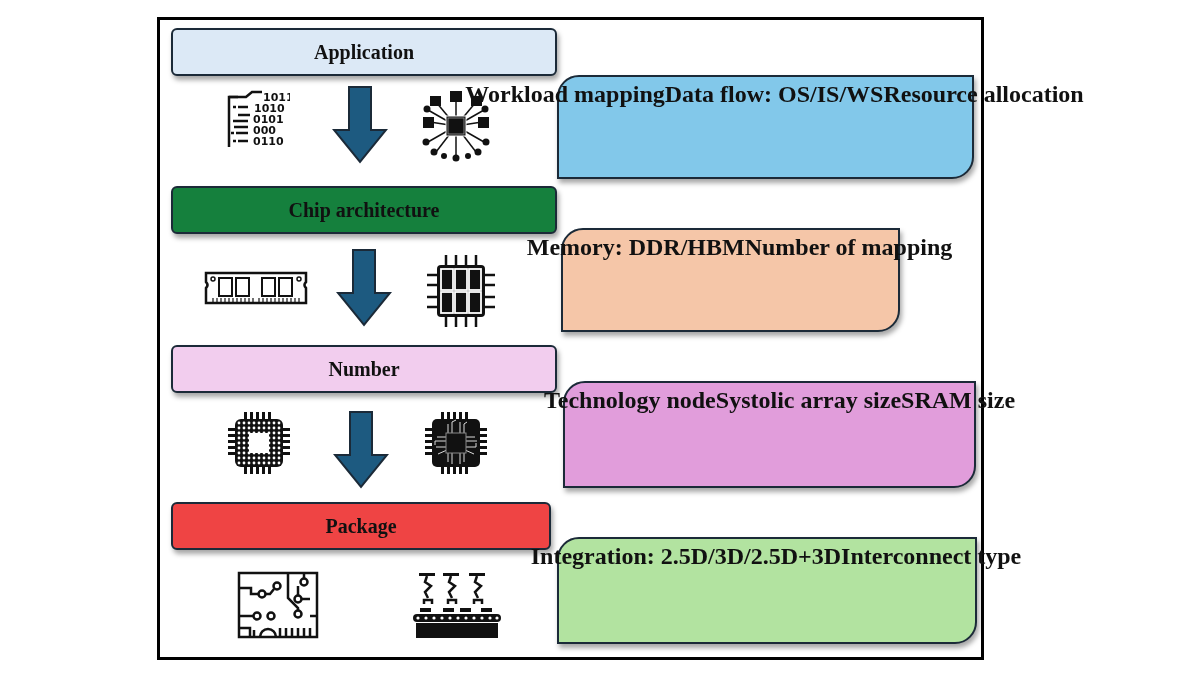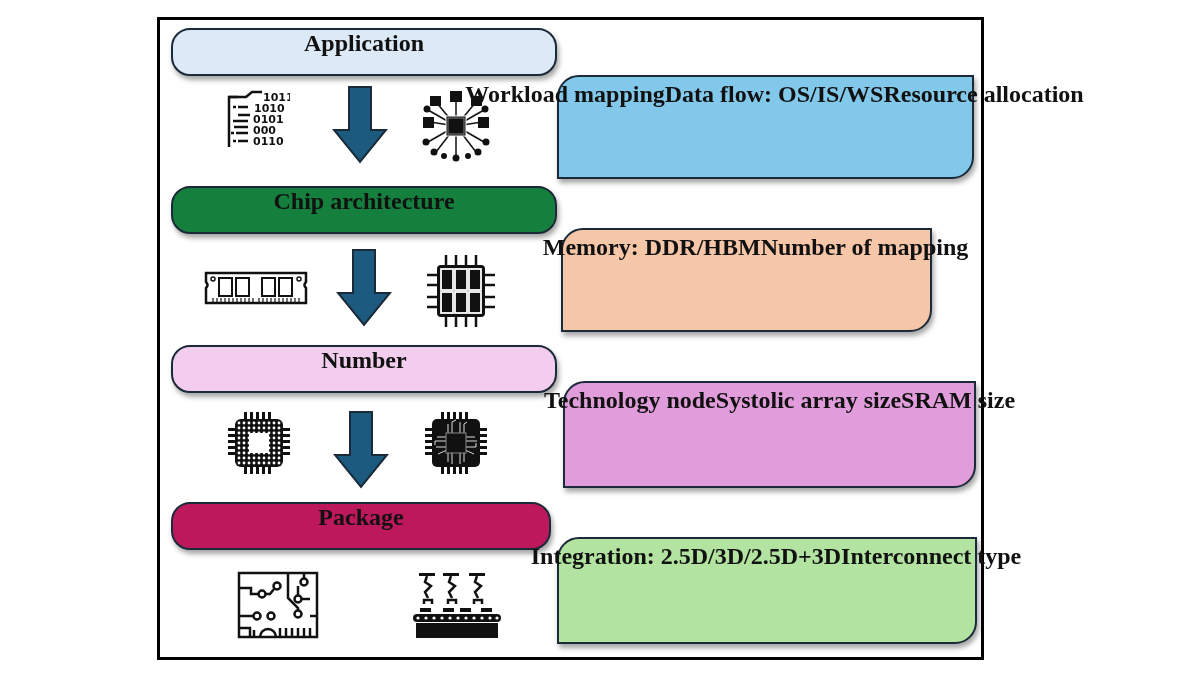--- a/index.html
+++ b/index.html
@@ -1,23 +1,23 @@
 <!DOCTYPE html>
 <html><head>
 <meta charset="utf-8">
 <style>
   html, body { margin: 0; padding: 0; background: #ffffff; }
   body { width: 1200px; height: 675px; position: relative; overflow: hidden;
          font-family: "Liberation Serif", "DejaVu Serif", serif; }
   .frame { position: absolute; left: 157px; top: 17px; width: 827px; height: 643px;
            border: 3px solid #000; box-sizing: border-box; background: #fff; }
-  .stage { position: absolute; border: 2.5px solid #1b2a38; border-radius: 19px;
+  .stage { position: absolute; border: 2.5px solid #1b2a38; border-radius: 6px;
            box-sizing: border-box; box-shadow: 2px 4px 5px rgba(0,0,0,0.35);
-           display: flex; align-items: flex-start; justify-content: center;
-           font-weight: bold; font-size: 24px; color: #111; }
+           display: flex; align-items: center; justify-content: center;
+           font-weight: bold; font-size: 20px; color: #111; }
   .detail { position: absolute; border: 2.5px solid #1b2a38; box-sizing: border-box;
             border-radius: 22px 0 22px 0;
             box-shadow: 2px 4px 5px rgba(0,0,0,0.35);
             font-weight: bold; font-size: 24px; color: #111; line-height: 34px;
             padding-left: 18px; display: flex; justify-content: center; }
   .detail span { display: block; white-space: nowrap; }
   .icon { position: absolute; }
   .arrow { position: absolute; }
 </style>
 </head>
@@ -30,35 +30,35 @@
 </div>
 <div class="detail" id="d0" style="left: 557px; top: 75px; width: 417px; height: 104px; background: rgb(130, 200, 234);">
   <span>Workload mapping</span>
   <span>Data flow: OS/IS/WS</span>
   <span>Resource allocation</span>
 </div>
 
 <div class="stage" id="s1" style="left: 171px; top: 186px; width: 386px; height: 48px; background: #15803d;">
   <span>Chip architecture</span>
 </div>
-<div class="detail" id="d1" style="left: 561px; top: 228px; width: 371px; height: 104px; background: rgb(245, 198, 168);">
+<div class="detail" id="d1" style="left: 561px; top: 228px; width: 339px; height: 104px; background: rgb(245, 198, 168);">
   <span>Memory: DDR/HBM</span>
   <span>Number of mapping</span>
 </div>
 
 <div class="stage" id="s2" style="left: 171px; top: 345px; width: 386px; height: 48px; background: rgb(242, 205, 238);">
   <span>Number</span>
 </div>
 <div class="detail" id="d2" style="left: 563px; top: 381px; width: 413px; height: 107px; padding-left: 20px; background: rgb(225, 157, 219);">
   <span>Technology node</span>
   <span>Systolic array size</span>
   <span>SRAM size</span>
 </div>
 
-<div class="stage" id="s3" style="left: 171px; top: 502px; width: 380px; height: 48px; background: #be185d;">
+<div class="stage" id="s3" style="left: 171px; top: 502px; width: 380px; height: 48px; background: #ef4444;">
   <span>Package</span>
 </div>
 <div class="detail" id="d3" style="left: 557px; top: 537px; width: 420px; height: 107px; background: rgb(178, 227, 160);">
   <span>Integration: 2.5D/3D/2.5D+3D</span>
   <span>Interconnect type</span>
 </div>
 
 <svg class="arrow" style="left:332px; top:86px;" width="56" height="80" viewBox="0 0 56 80">
   <path class="arrow-path" d="M17 1 H39 V44 H54 L28 76 L2 44 H17 Z" stroke="#1b2a38" stroke-width="2" fill="#1d5a80"></path>
 </svg>

